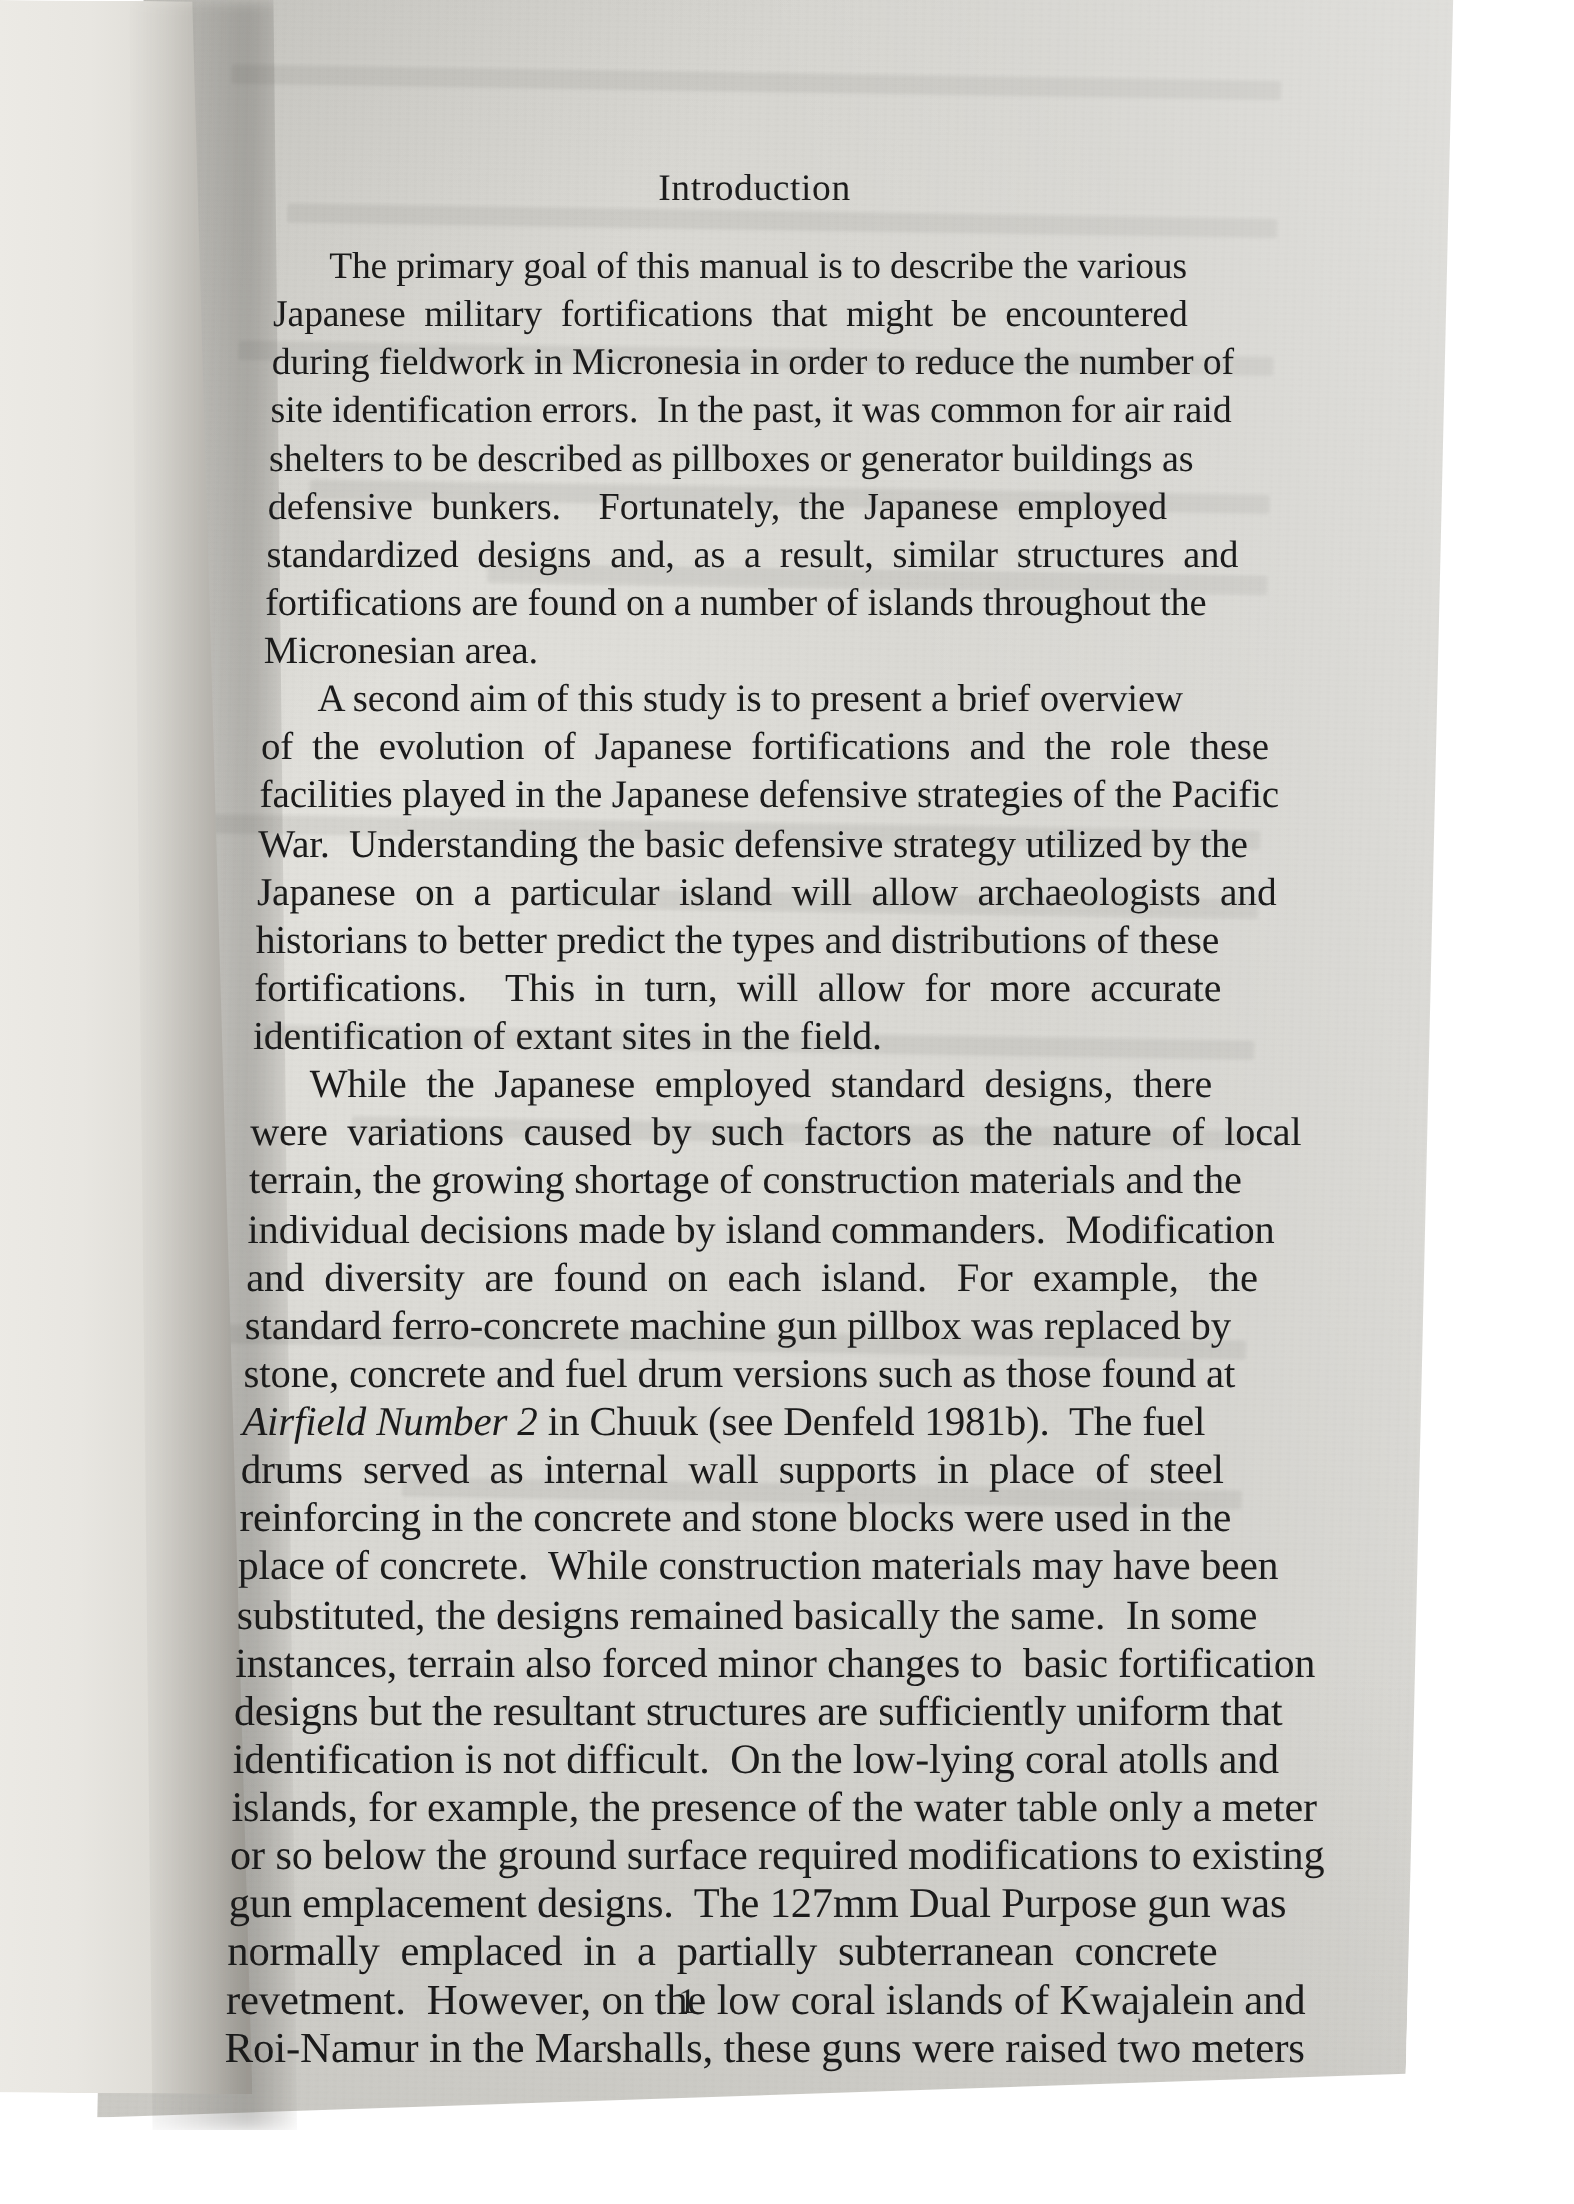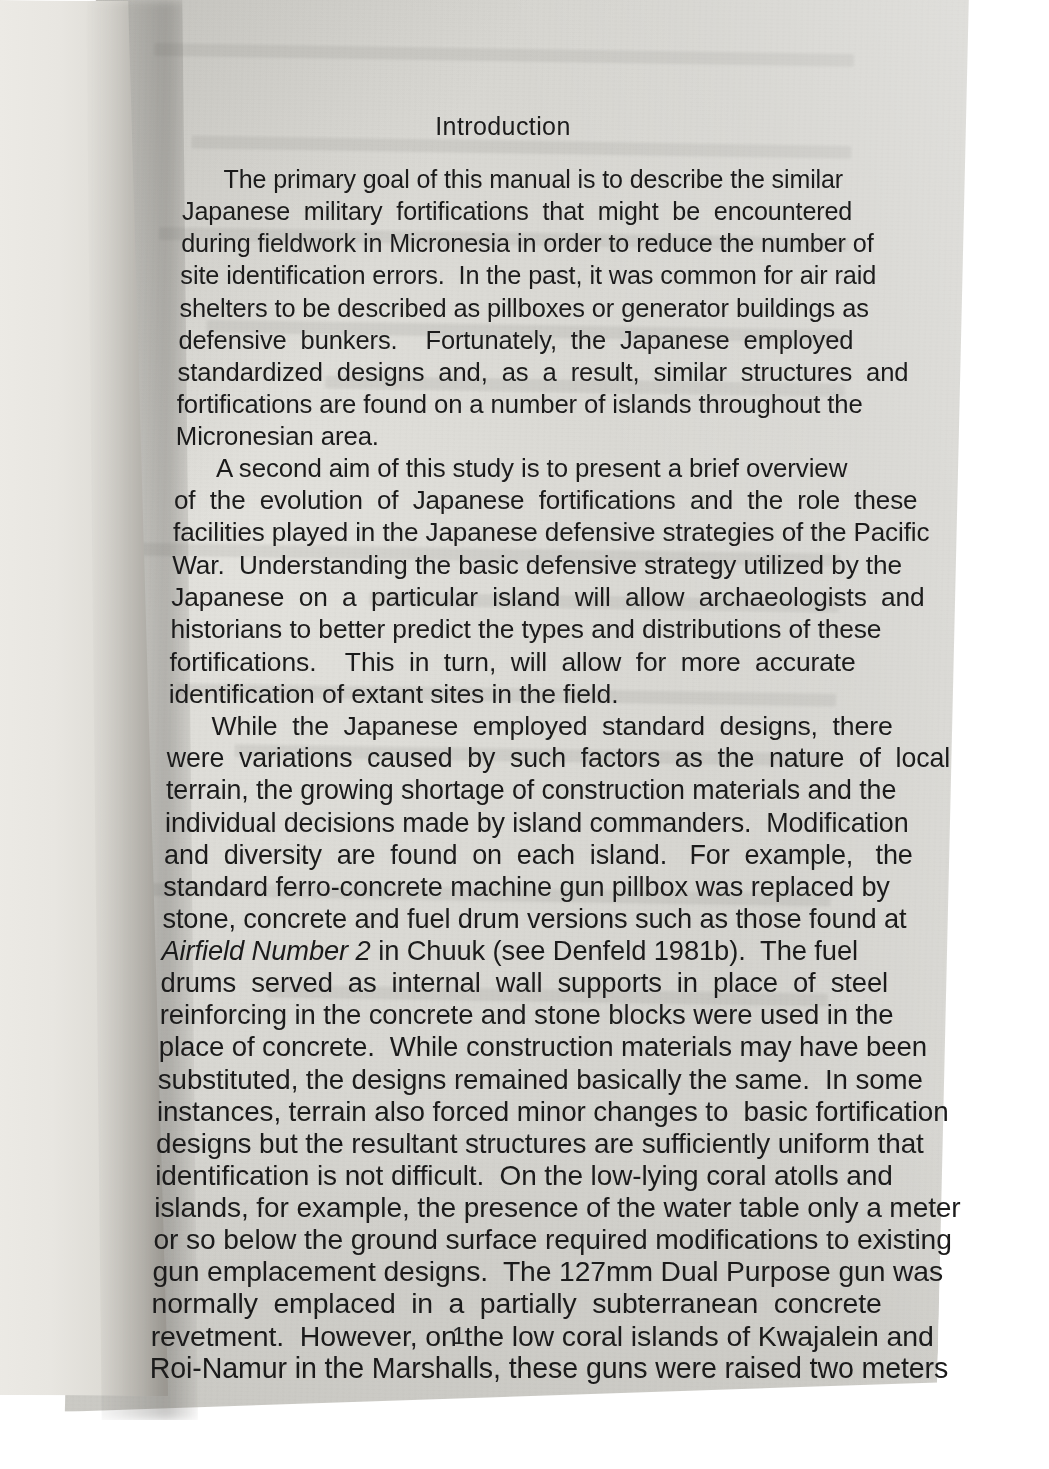--- a/index.html
+++ b/index.html
@@ -6,21 +6,21 @@
     margin: 0;
     padding: 0;
     background: #ffffff;
   }
   #scene {
     position: relative;
     width: 1049px;
     height: 1469px;
     overflow: hidden;
     background: #ffffff;
-    font-family: Liberation Sans, sans-serif;
+    font-family: Liberation Serif, serif;
   }
 
   
   .page-sheet {
     position: absolute;
     left: 96px;
     top: -18px;
     width: 880px;
     height: 1430px;
     background:
@@ -168,21 +168,21 @@
 
     <div class="page-shade"></div>
   </div>
 
   <div class="gutter-page"></div>
   <div class="gutter-shadow"></div>
 
   <div class="textblock ink" id="textblock">
     <div class="heading">Introduction</div>
     <p class="body" id="p1">
-        <span class="line" style="transform: translateX(0px) scale(1);">      The primary goal of this manual is to describe the similar</span>
+        <span class="line" style="transform: translateX(0px) scale(1);">      The primary goal of this manual is to describe the various</span>
         <span class="line" style="transform: translateX(-1.2px) scale(1.0039);">Japanese  military  fortifications  that  might  be  encountered</span>
         <span class="line" style="transform: translateX(-2.3px) scale(1.0077);">during fieldwork in Micronesia in order to reduce the number of</span>
         <span class="line" style="transform: translateX(-3.4px) scale(1.0116);">site identification errors.  In the past, it was common for air raid</span>
         <span class="line" style="transform: translateX(-4.6px) scale(1.0155);">shelters to be described as pillboxes or generator buildings as</span>
         <span class="line" style="transform: translateX(-5.8px) scale(1.0194);">defensive  bunkers.    Fortunately,  the  Japanese  employed</span>
         <span class="line" style="transform: translateX(-6.9px) scale(1.0232);">standardized  designs  and,  as  a  result,  similar  structures  and</span>
         <span class="line" style="transform: translateX(-8px) scale(1.0271);">fortifications are found on a number of islands throughout the</span>
         <span class="line" style="transform: translateX(-9.2px) scale(1.031);">Micronesian area.</span>
       </p>
     <p class="body" id="p2">

